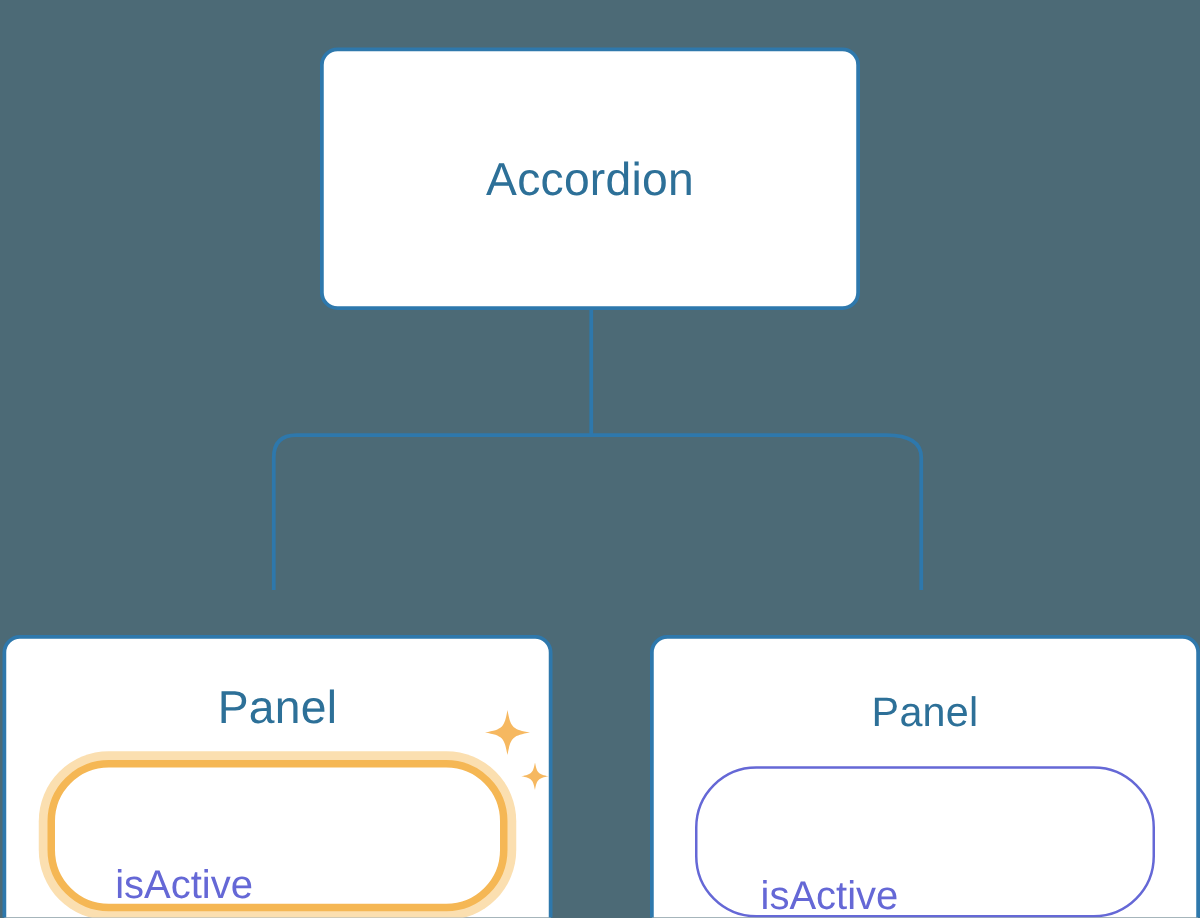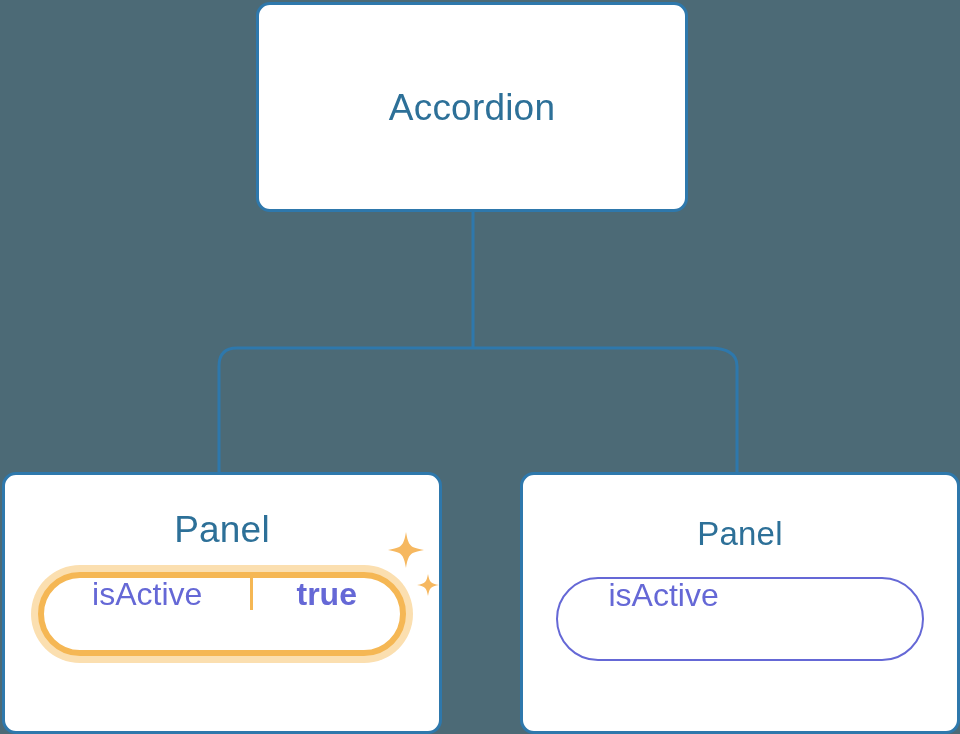--- a/index.html
+++ b/index.html
@@ -34,20 +34,21 @@
   
   .node-card {
     position: absolute;
     background: #ffffff;
     border: 3px solid #2e78ac;
     border-radius: 14px;
     box-sizing: border-box;
     display: flex;
     flex-direction: column;
     align-items: center;
+    margin-top: 36px;
   }
   .node-root {
     left: 256px;
     top: 2px;
     width: 432px;
     height: 210px;
     justify-content: center;
   }
   .node-panel-left {
     left: 2px;
@@ -87,24 +88,24 @@
   }
   .pill-wrap-left {
     margin-top: 24px;
   }
   .pill-wrap-right {
     margin-top: 27px;
   }
 
   .pill {
     display: flex;
-    align-items: flex-start;
+    align-items: flex-end;
     background: #ffffff;
     box-sizing: border-box;
-    height: 84px;
+    height: 121px;
     border-radius: 49px;
     overflow: hidden;
   }
   .pill-normal {
     border: 2px solid #6568d6;
     width: 368px;
   }
   .pill-highlight {
     border: 6px solid #f5b754;
     width: 368px;
@@ -158,21 +159,20 @@
   <div class="node-card node-root">
     <div class="node-title">Accordion</div>
   </div>
 
   <div class="node-card node-panel-left">
     <div class="node-title">Panel</div>
 
     <div class="pill-wrap pill-wrap-left">
       <div class="pill pill-highlight">
         <div class="pill-cell pill-cell-key">isActive</div>
-        <div class="pill-cell pill-cell-val">true</div>
       </div>
 
       <svg class="sparkles" viewBox="0 0 62 72" width="62" height="72">
         <path d="M22 2 C24.5 16 26 17.5 40 20 C26 22.5 24.5 24 22 38 C19.5 24 18 22.5 4 20 C18 17.5 19.5 16 22 2 Z" fill="#f6b860"></path>
         <path d="M44 44 C45.6 52.4 46.6 53.4 55 55 C46.6 56.6 45.6 57.6 44 66 C42.4 57.6 41.4 56.6 33 55 C41.4 53.4 42.4 52.4 44 44 Z" fill="#f6b860"></path>
       </svg>
     </div>
   </div>
 
   <div class="node-card node-panel-right">

